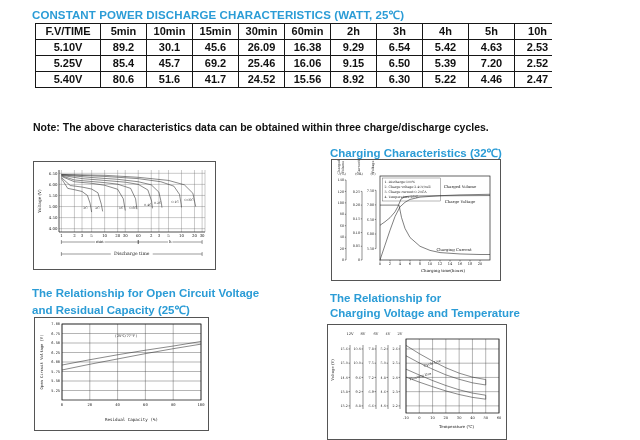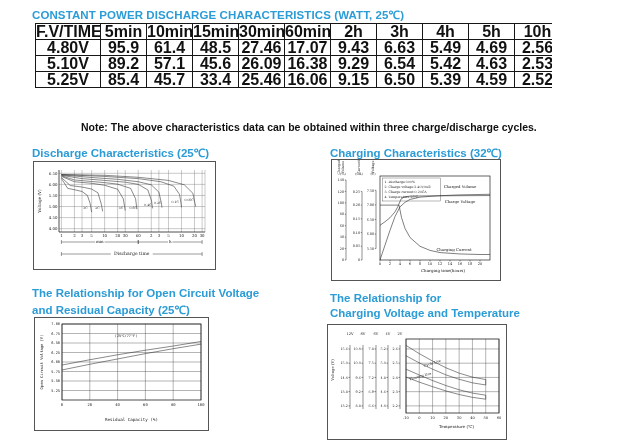--- a/index.html
+++ b/index.html
@@ -1,26 +1,26 @@
 <!DOCTYPE html>
 <html style="--accent: #2b9cd6;"><head>
 <meta charset="utf-8">
 <style>
   html,body{margin:0;padding:0;background:#fff;}
   .page{position:relative;width:552px;height:440px;background:#fff;overflow:hidden;
         font-family:"Liberation Sans",sans-serif;color:#111;}
   .title{position:absolute;left:32px;top:7px;font-size:11.5px;font-weight:bold;
          color:var(--accent,#2b9cd6);letter-spacing:.1px;}
   .ptable{position:absolute;left:35px;top:23px;width:572px;border-collapse:collapse;
-          table-layout:fixed;font-size:16px;font-weight:bold;color:#111;
+          table-layout:fixed;font-size:11px;font-weight:bold;color:#111;
           border:1.5px solid #111;}
   .ptable th,.ptable td{border:1px solid #161616;text-align:center;padding:0;
           height:15px;line-height:15px;font-weight:bold;overflow:hidden;}
   .ptable th:first-child{width:64px;}
-  .note{position:absolute;left:33px;top:121px;font-size:10.5px;font-weight:600;color:#111;margin-left:48px;}
+  .note{position:absolute;left:33px;top:121px;font-size:10.5px;font-weight:600;color:#111;}
   .sec{position:absolute;font-size:11.5px;font-weight:600;color:var(--accent,#2b9cd6);}
   #sec1{left:32px;top:145px;} #sec2{left:330px;top:145px;}
   #sec3a{left:32px;top:287px;} #sec3b{left:32px;top:302px;text-align:center;}
   #sec4a{left:330px;top:292px;} #sec4b{left:330px;top:307px;}
   .chartbox{position:absolute;border:1px solid #555;background:#fff;}
   #box1{left:33px;top:161px;width:181px;height:107px;}
   #box2{left:331px;top:159px;width:168px;height:120px;}
   #box3{left:34px;top:317px;width:173px;height:112px;}
   #box4{left:327px;top:324px;width:178px;height:114px;}
   .chartbox svg{display:block;width:100%;height:100%;}
@@ -45,67 +45,66 @@
           <th>2h</th>
           <th>3h</th>
           <th>4h</th>
           <th>5h</th>
           <th>10h</th>
           <th>20h</th>
         </tr>
       </thead>
     <tbody id="t-body">
         <tr>
-          <td>4.80V</td>
-          <td>95.9</td>
-          <td>61.4</td>
-          <td>48.5</td>
-          <td>27.46</td>
-          <td>17.07</td>
-          <td>9.43</td>
-          <td>6.63</td>
-          <td>5.49</td>
-          <td>4.69</td>
-          <td>2.56</td>
-          <td>1.37</td>
-        </tr>
-        <tr>
           <td>5.10V</td>
           <td>89.2</td>
-          <td>57.1</td>
+          <td>30.1</td>
           <td>45.6</td>
           <td>26.09</td>
           <td>16.38</td>
           <td>9.29</td>
           <td>6.54</td>
           <td>5.42</td>
           <td>4.63</td>
           <td>2.53</td>
           <td>1.36</td>
         </tr>
         <tr>
           <td>5.25V</td>
           <td>85.4</td>
           <td>45.7</td>
-          <td>33.4</td>
+          <td>69.2</td>
           <td>25.46</td>
           <td>16.06</td>
           <td>9.15</td>
           <td>6.50</td>
           <td>5.39</td>
-          <td>4.59</td>
+          <td>7.20</td>
           <td>2.52</td>
           <td>1.35</td>
         </tr>
+        <tr>
+          <td>5.40V</td>
+          <td>80.6</td>
+          <td>51.6</td>
+          <td>41.7</td>
+          <td>24.52</td>
+          <td>15.56</td>
+          <td>8.92</td>
+          <td>6.30</td>
+          <td>5.22</td>
+          <td>4.46</td>
+          <td>2.47</td>
+          <td>1.32</td>
+        </tr>
       </tbody>
   </table>
 
   <div class="note">Note: The above characteristics data can be obtained within three charge/discharge cycles.</div>
 
-  <div class="sec" id="sec1">Discharge Characteristics (25℃)</div>
   <div class="sec" id="sec2">Charging Characteristics (32℃)</div>
   <div class="sec" id="sec3a">The Relationship for Open Circuit Voltage</div>
   <div class="sec" id="sec3b">and Residual Capacity (25℃)</div>
   <div class="sec" id="sec4a">The Relationship for</div>
   <div class="sec" id="sec4b">Charging Voltage and Temperature</div>
 
   <div class="chartbox" id="box1">
     <svg id="svg1" viewBox="0 0 181 107">
         <line x1="27.399692685297403" y1="8" x2="27.399692685297403" y2="70" stroke="#666" stroke-width="0.35"></line>
         <line x1="40.41147669269643" y1="8" x2="40.41147669269643" y2="70" stroke="#666" stroke-width="0.35"></line>

